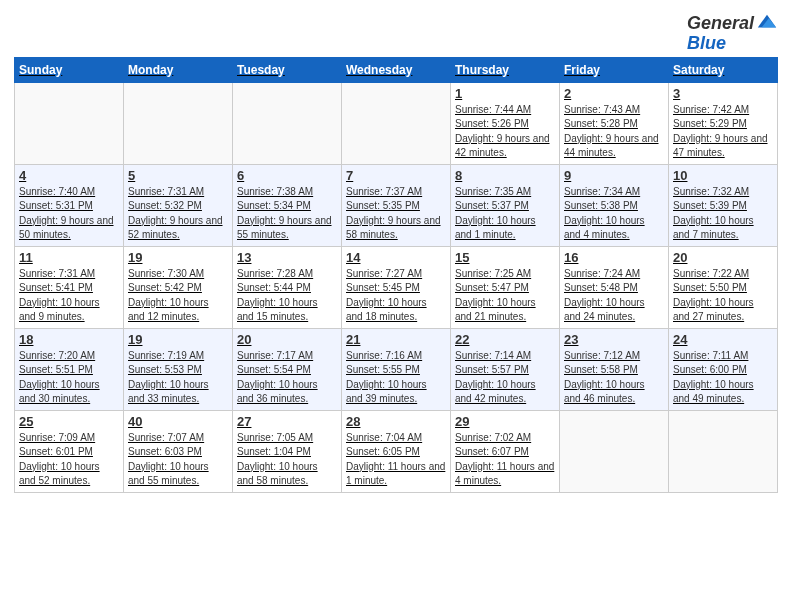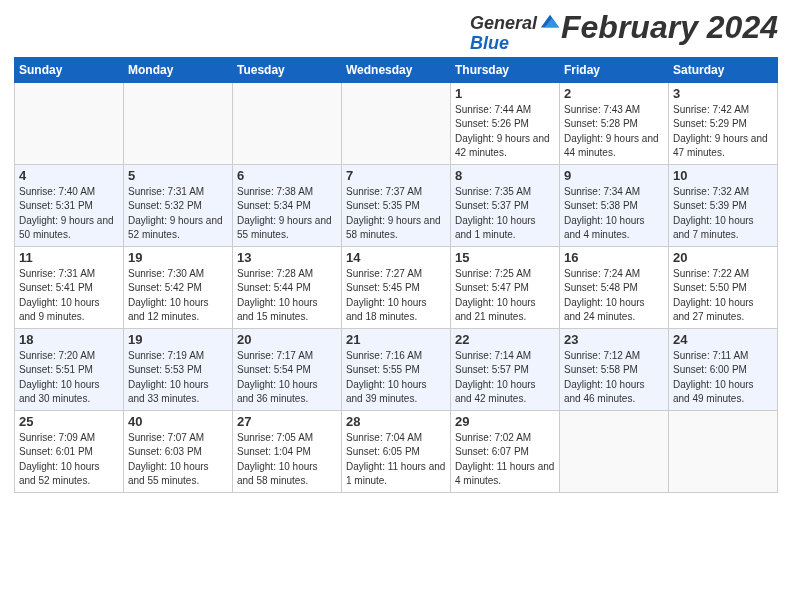--- a/index.html
+++ b/index.html
@@ -50,20 +50,21 @@
       line-height: 1.1;
     }
     .location {
       font-size: 15px;
       color: #555;
     }
     .calendar {
       width: 100%;
       border-collapse: collapse;
       table-layout: fixed;
+      text-decoration: underline;
     }
     .calendar th {
       background: #1565c0;
       color: #fff;
       font-size: 12px;
       font-weight: bold;
       padding: 5px 4px;
       text-align: left;
       border: 1px solid #1565c0;
     }
@@ -108,21 +109,20 @@
             <polygon points="2,18 12,4 22,18" fill="#1565c0"></polygon>
             <polygon points="6,18 14,8 22,18" fill="#42a5f5" opacity="0.7"></polygon>
           </svg>
         </div>
         <div>
           <span class="logo-text logo-blue">Blue</span>
         </div>
       </div>
     </div>
     <div class="title-block">
-      <div class="month-title">February 2024</div>
     </div>
   </div>
 
   <table class="calendar">
     <thead>
       <tr>
         <th>Sunday</th>
         <th>Monday</th>
         <th>Tuesday</th>
         <th>Wednesday</th>

